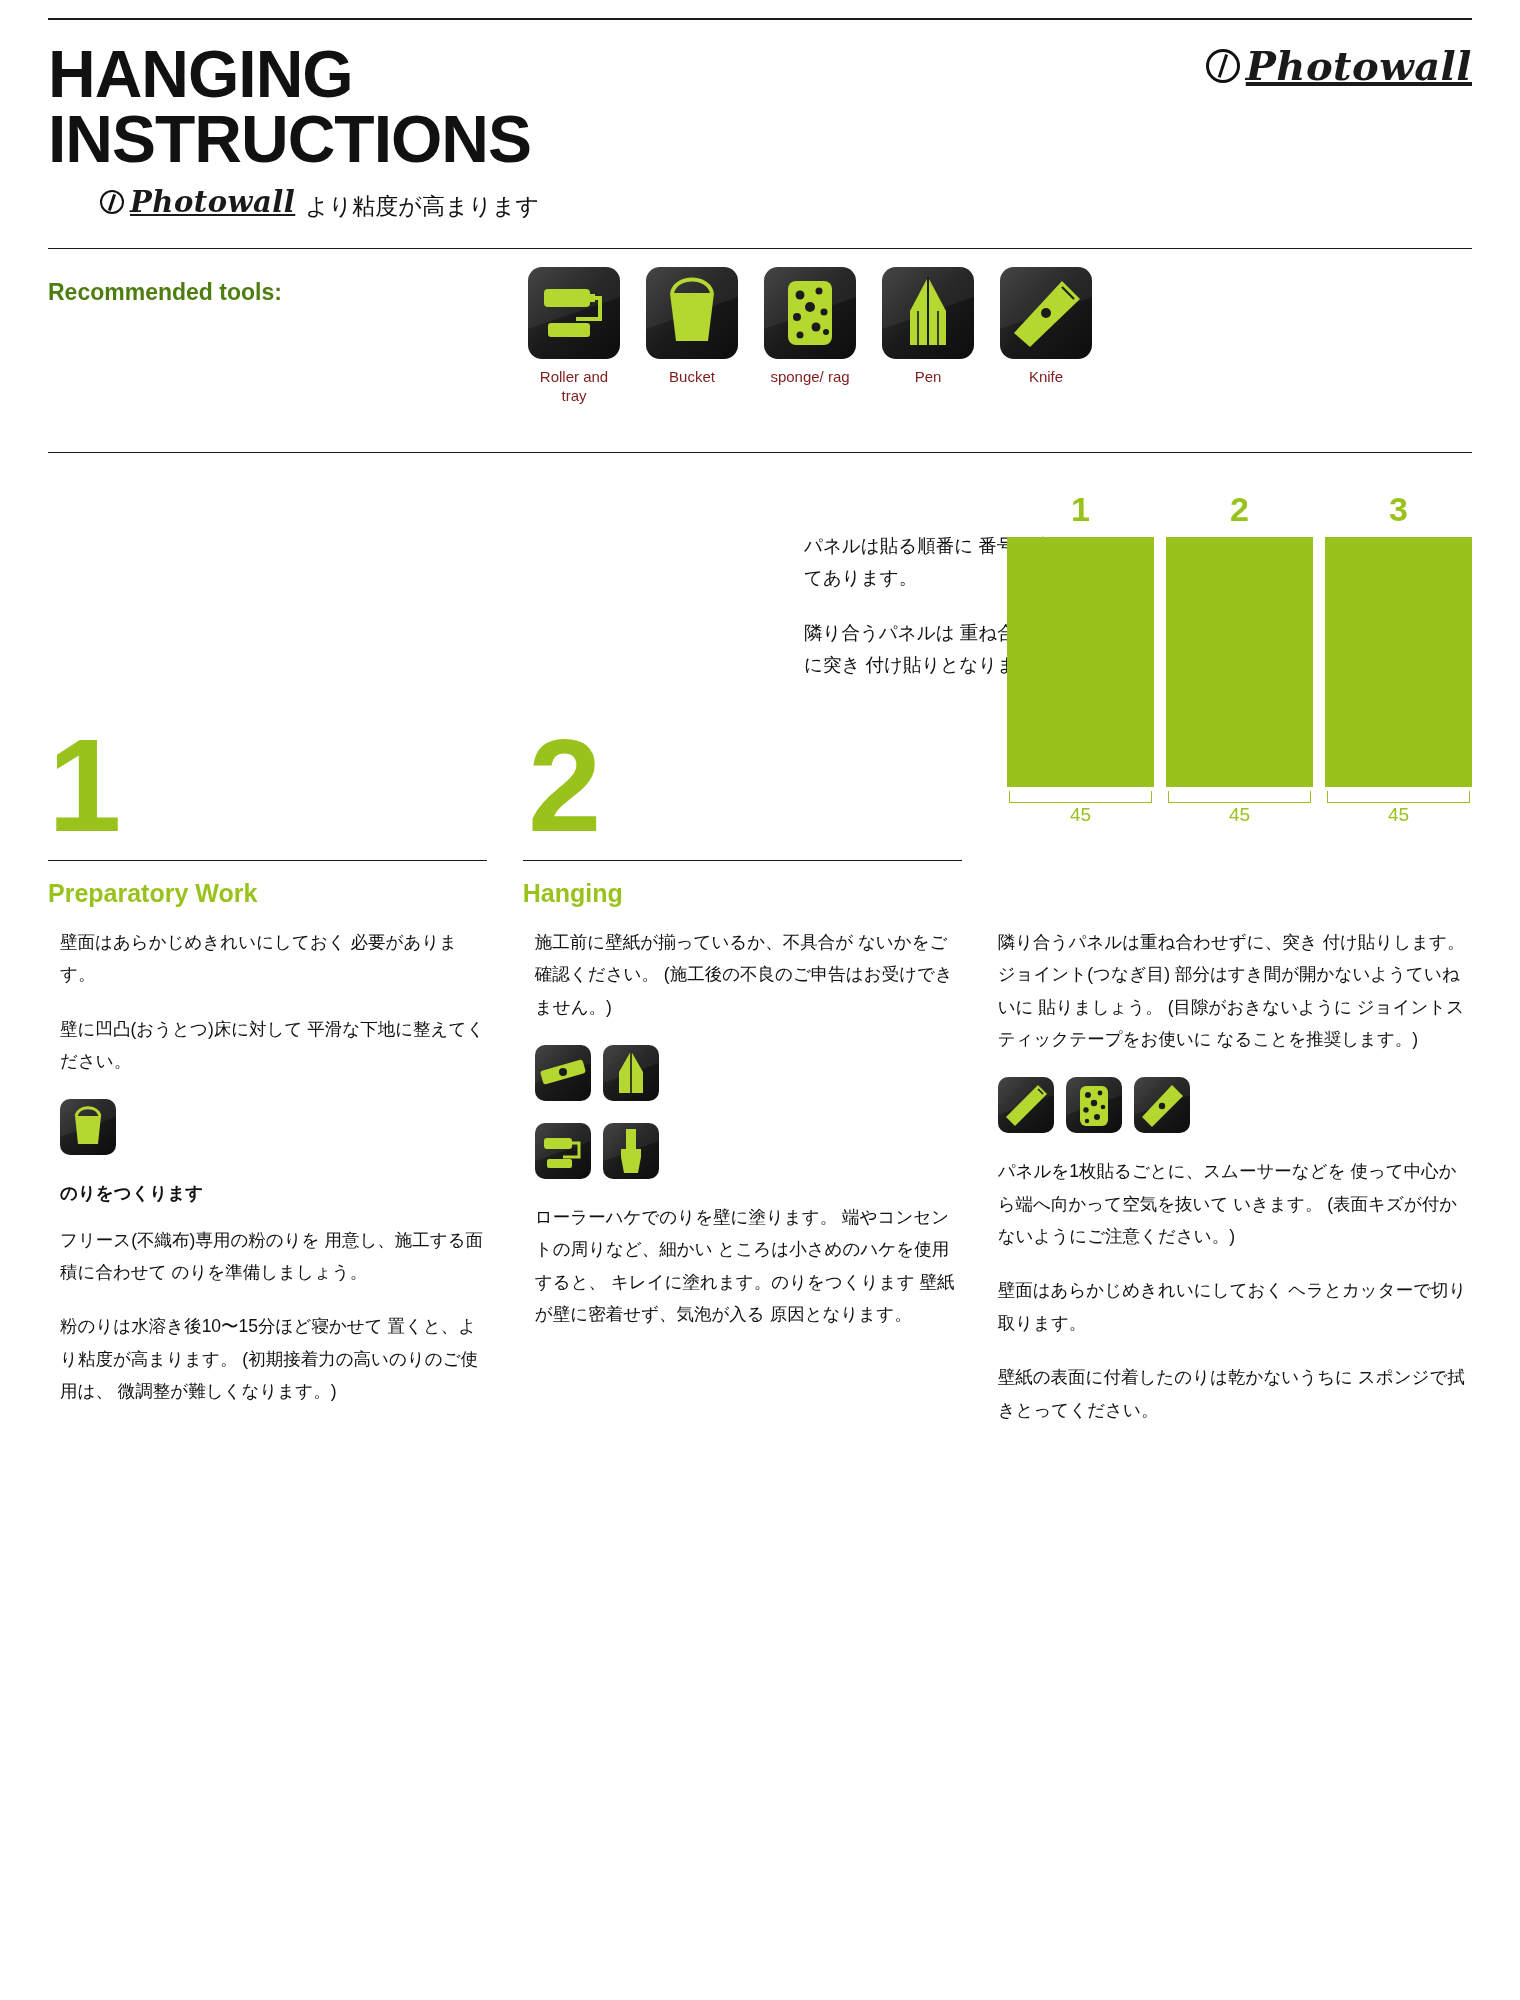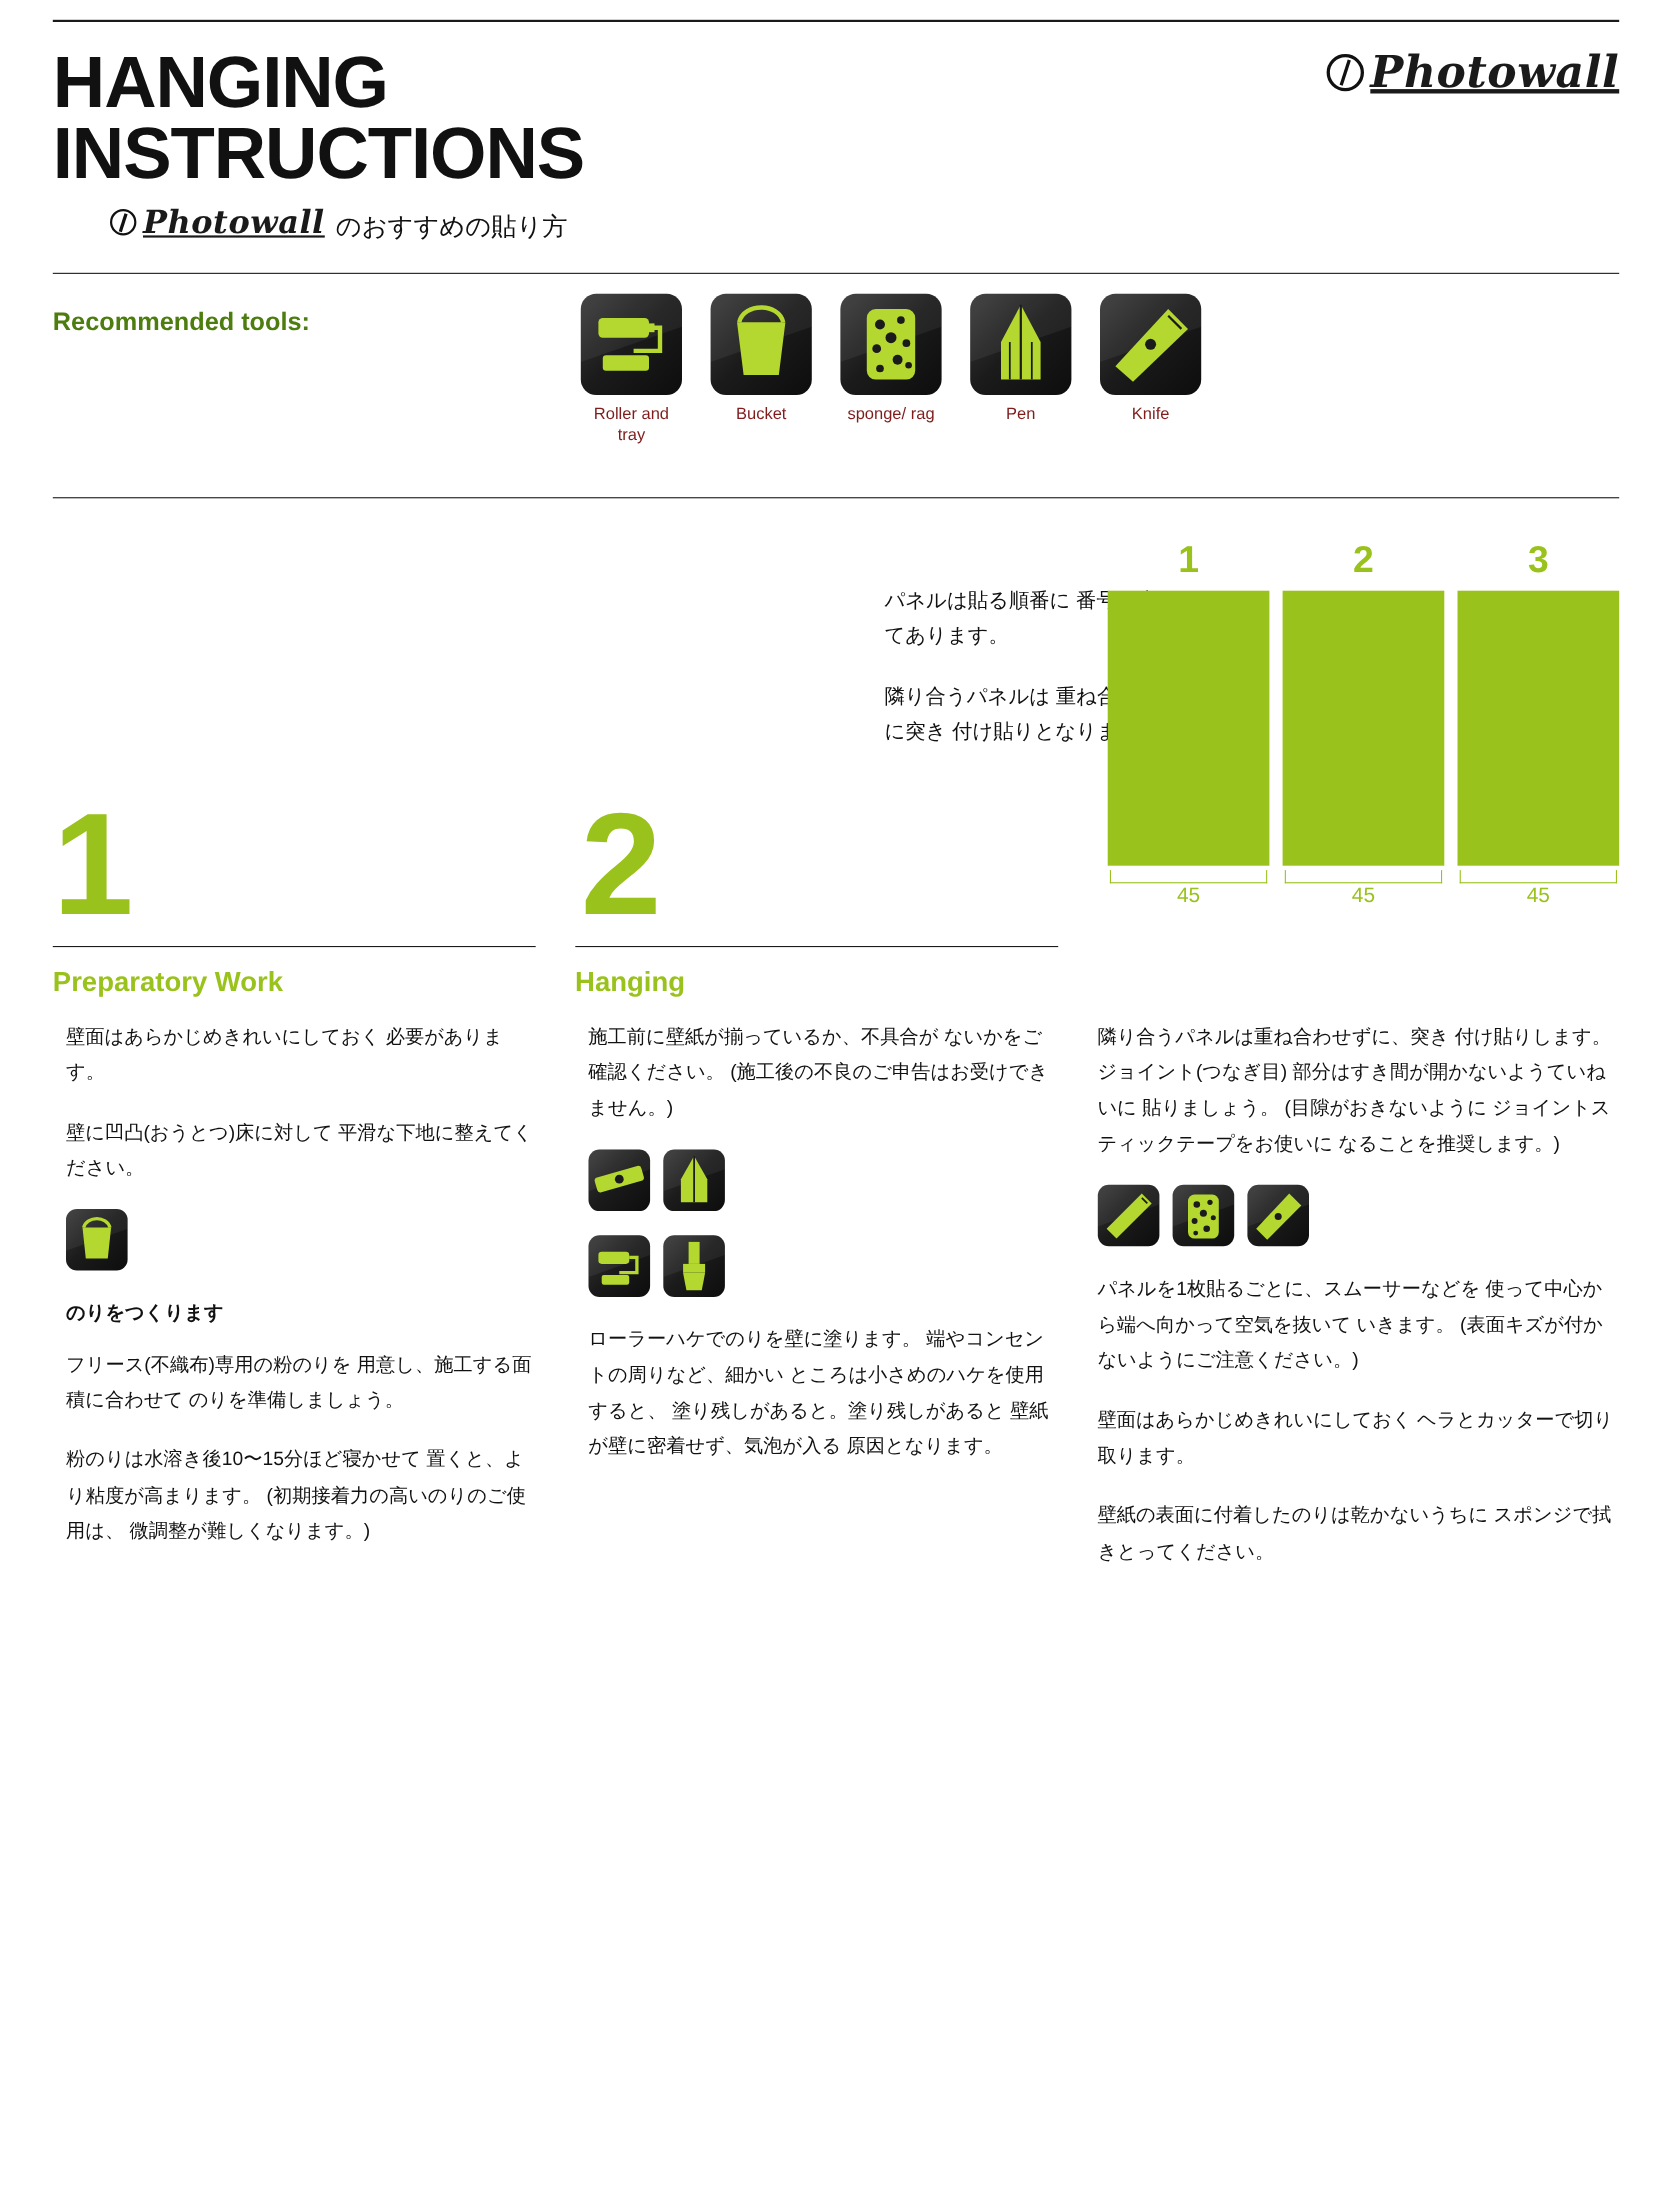--- a/index.html
+++ b/index.html
@@ -273,21 +273,21 @@
     <div class="title-block">
       <h1>
         <span>HANGING</span><br>
         <span>INSTRUCTIONS</span>
       </h1>
       <div class="subtitle-row">
         <span class="logo logo-small">
           <span class="mark"></span>
           <span class="word">Photowall</span>
         </span>
-        <span class="sub-jp">のおすすめの貼り方</span>
+        <span class="sub-jp">より粘度が高まります</span>
       </div>
     </div>
     <div>
       <span class="logo logo-big">
         <span class="mark"></span>
         <span class="word">Photowall</span>
       </span>
     </div>
   </div>
 
@@ -457,21 +457,21 @@
         </div>
         <div class="mini">
           <svg viewBox="0 0 56 56">
             <path d="M0 0 H56 V18 L0 38 Z" fill="#ffffff" opacity="0.06"></path>
             <rect x="23" y="6" width="10" height="20" fill="#b5d830"></rect>
             <rect x="18" y="26" width="20" height="8" fill="#b5d830"></rect>
             <path d="M18 34 H38 L35 50 H21 Z" fill="#b5d830"></path>
           </svg>
         </div>
       </div>
-      <p class="indent">ローラーハケでのりを壁に塗ります。 端やコンセントの周りなど、細かい ところは小さめのハケを使用すると、 塗り残しがあると。塗り残しがあると 壁紙が壁に密着せず、気泡が入る 原因となります。</p>
+      <p class="indent">ローラーハケでのりを壁に塗ります。 端やコンセントの周りなど、細かい ところは小さめのハケを使用すると、 キレイに塗れます。のりをつくります 壁紙が壁に密着せず、気泡が入る 原因となります。</p>
     </div>
 
     <div class="col c3">
       <div class="col-rule invisible"></div>
       <h2 class="spacer">&nbsp;</h2>
       <p>隣り合うパネルは重ね合わせずに、突き 付け貼りします。ジョイント(つなぎ目) 部分はすき間が開かないようていねいに 貼りましょう。 (目隙がおきないように ジョイントスティックテープをお使いに なることを推奨します。)</p>
       <div class="mini-icons" style="margin-left:0">
         <div class="mini">
           <svg viewBox="0 0 56 56">
             <path d="M0 0 H56 V18 L0 38 Z" fill="#ffffff" opacity="0.06"></path>

